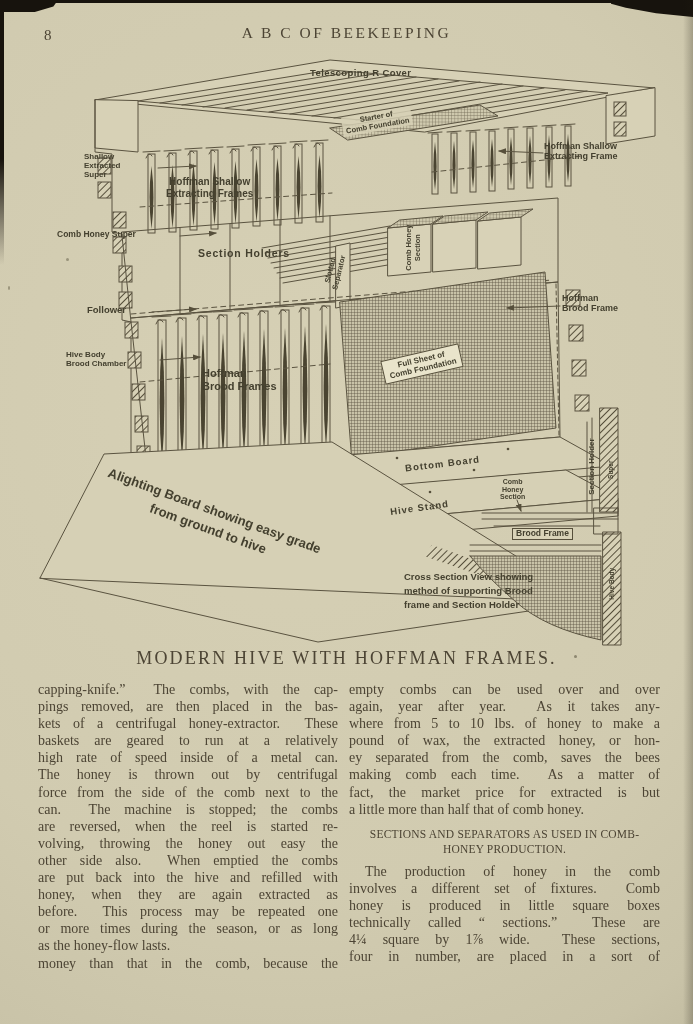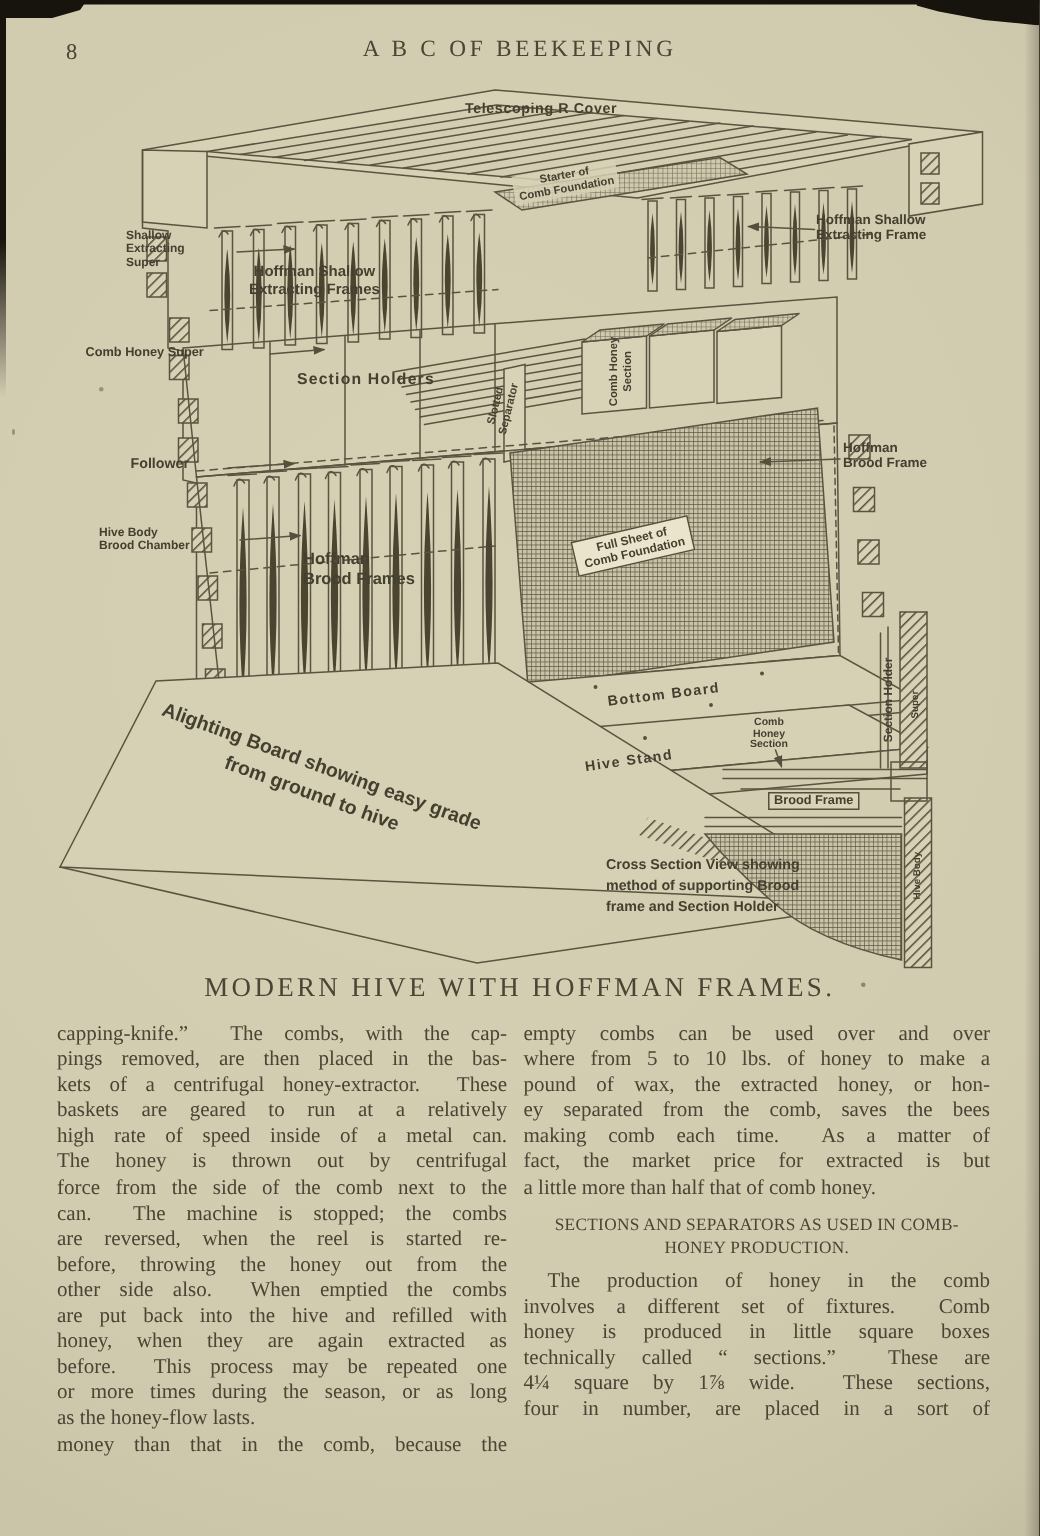--- a/index.html
+++ b/index.html
@@ -220,21 +220,21 @@
         <line x1="160" y1="360" x2="200" y2="357" marker-end="url(#ah)"></line>
         <line x1="543" y1="153" x2="499" y2="151" marker-end="url(#ah)"></line>
         <line x1="560" y1="306" x2="507" y2="308" marker-end="url(#ah)"></line>
         <line x1="517" y1="500" x2="521" y2="511" marker-end="url(#ah)"></line>
       </g>
     </g>
   </svg>
 
   <div class="dl" style="left:310px;top:68px;font-size:9.5px;letter-spacing:.4px;">Telescoping R Cover</div>
   <div class="dl" style="left:84px;top:152px;font-size:8px;">Shallow
-Extracting
+Extracted
 Super</div>
   <div class="dl" style="left:57px;top:230px;font-size:8.5px;">Comb Honey Super</div>
   <div class="dl" style="left:162px;top:247px;font-size:10.5px;letter-spacing:.8px;margin-left:36px;">Section Holders</div>
   <div class="dl" style="left:87px;top:305px;font-size:9.5px;">Follower</div>
   <div class="dl" style="left:66px;top:350px;font-size:8px;">Hive Body
 Brood Chamber</div>
   <div class="dl" style="left:202px;top:367px;font-size:11px;">Hoffman
 Brood Frames</div>
   <div class="dl" style="left:166px;top:176px;font-size:10px;text-align:center;">Hoffman Shallow
 Extracting Frames</div>
@@ -270,31 +270,32 @@
   <div class="col col-left">
       <div class="line">capping-knife.”  The combs, with the cap-</div>
       <div class="line">pings removed, are then placed in the bas-</div>
       <div class="line">kets of a centrifugal honey-extractor.  These</div>
       <div class="line">baskets are geared to run at a relatively</div>
       <div class="line">high rate of speed inside of a metal can.</div>
       <div class="line">The honey is thrown out by centrifugal</div>
       <div class="line">force from the side of the comb next to the</div>
       <div class="line">can.  The machine is stopped; the combs</div>
       <div class="line">are reversed, when the reel is started re-</div>
-      <div class="line">before, throwing the honey out from the</div>
+      <div class="line">volving, throwing the honey out easy the</div>
       <div class="line">other side also.  When emptied the combs</div>
       <div class="line">are put back into the hive and refilled with</div>
       <div class="line">honey, when they are again extracted as</div>
       <div class="line">before.  This process may be repeated one</div>
       <div class="line">or more times during the season, or as long</div>
       <div class="line end">as the honey-flow lasts.</div>
       <div class="line">money than that in the comb, because the</div>
     </div>
   <div class="col col-right">
       <div class="line">empty combs can be used over and over</div>
+      <div class="line">again, year after year.  As it takes any-</div>
       <div class="line">where from 5 to 10 lbs. of honey to make a</div>
       <div class="line">pound of wax, the extracted honey, or hon-</div>
       <div class="line">ey separated from the comb, saves the bees</div>
       <div class="line">making comb each time.  As a matter of</div>
       <div class="line">fact, the market price for extracted is but</div>
       <div class="line end">a little more than half that of comb honey.</div>
       <div class="line heading gap">SECTIONS AND SEPARATORS AS USED IN COMB-</div>
       <div class="line heading end">HONEY PRODUCTION.</div>
       <div class="line indent gap2">The production of honey in the comb</div>
       <div class="line">involves a different set of fixtures.  Comb</div>

